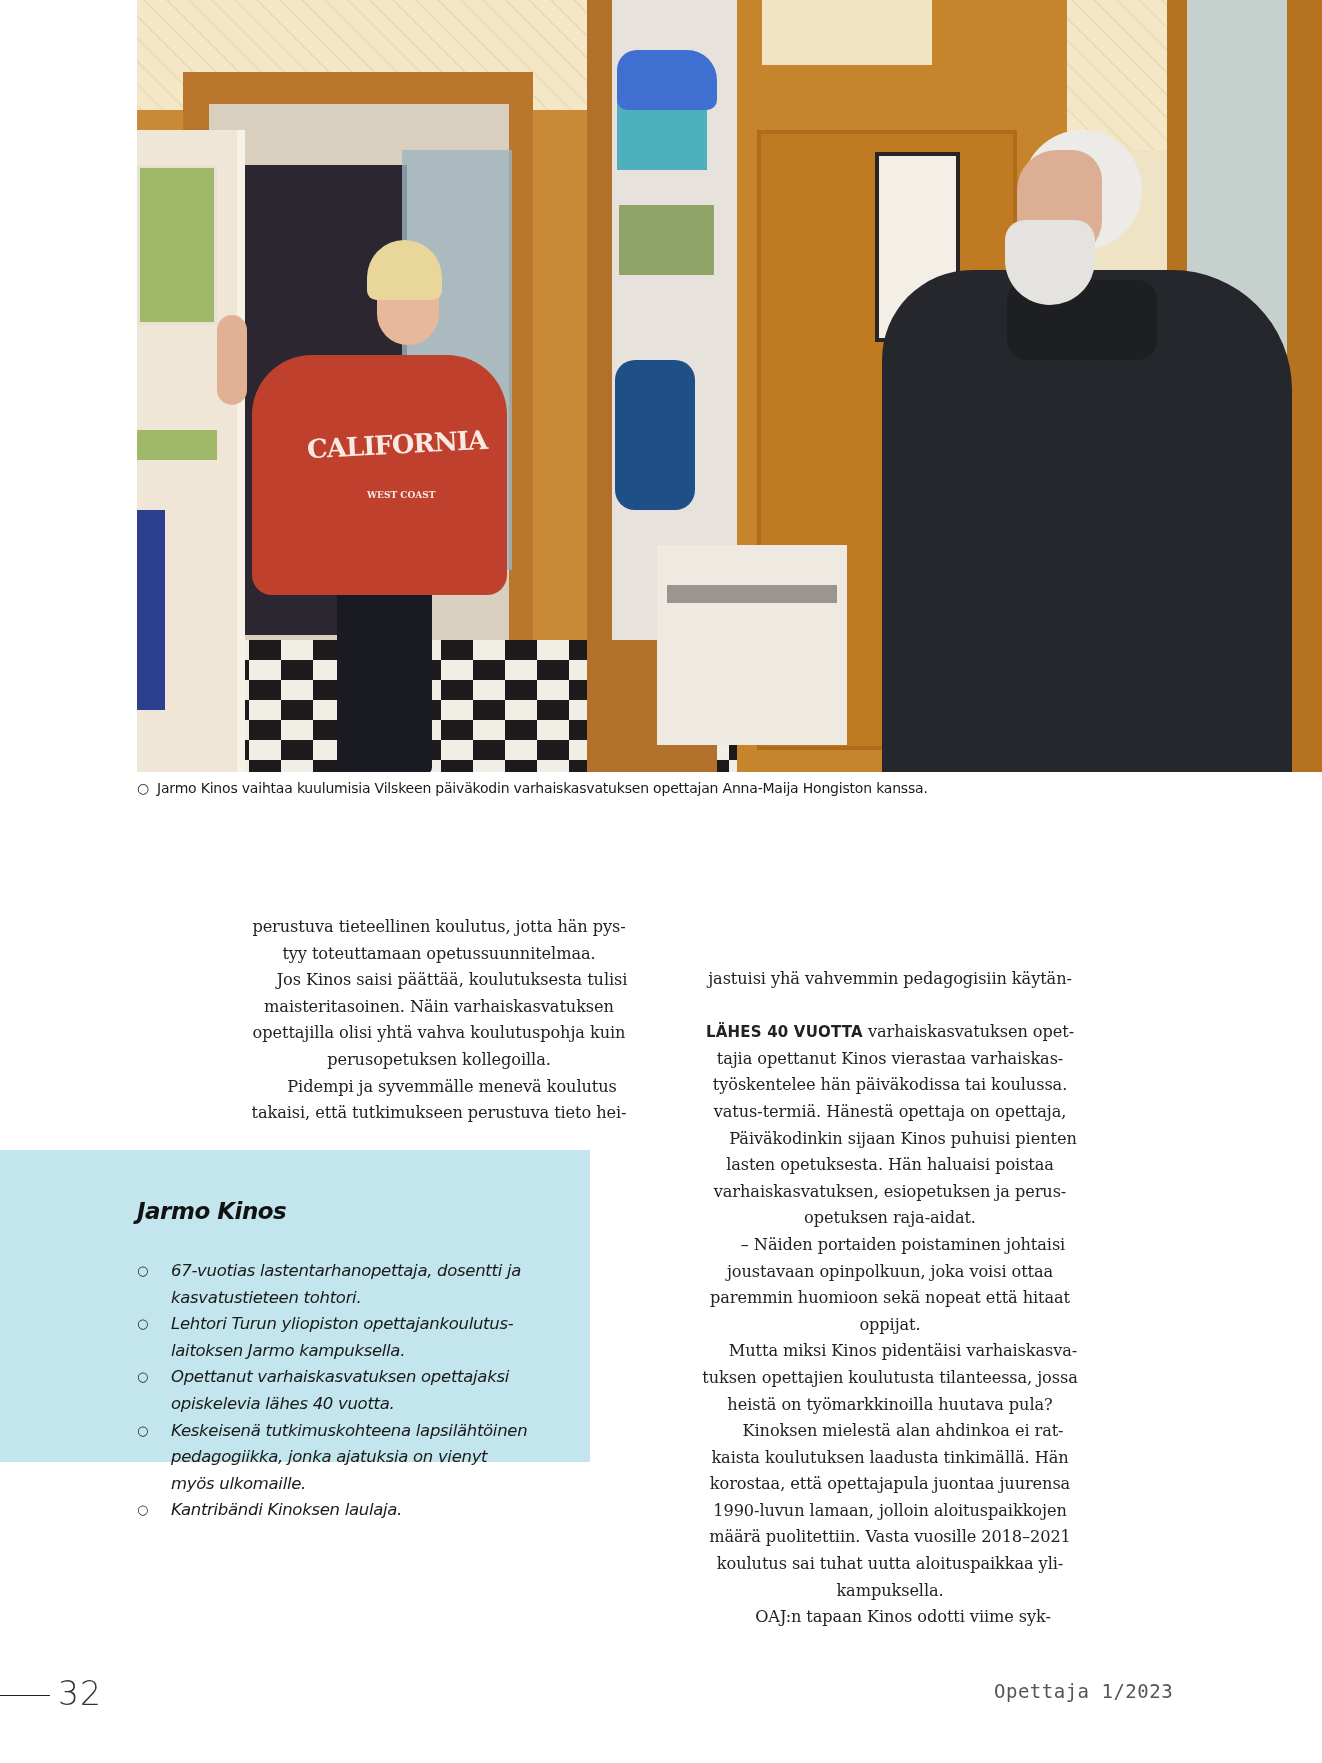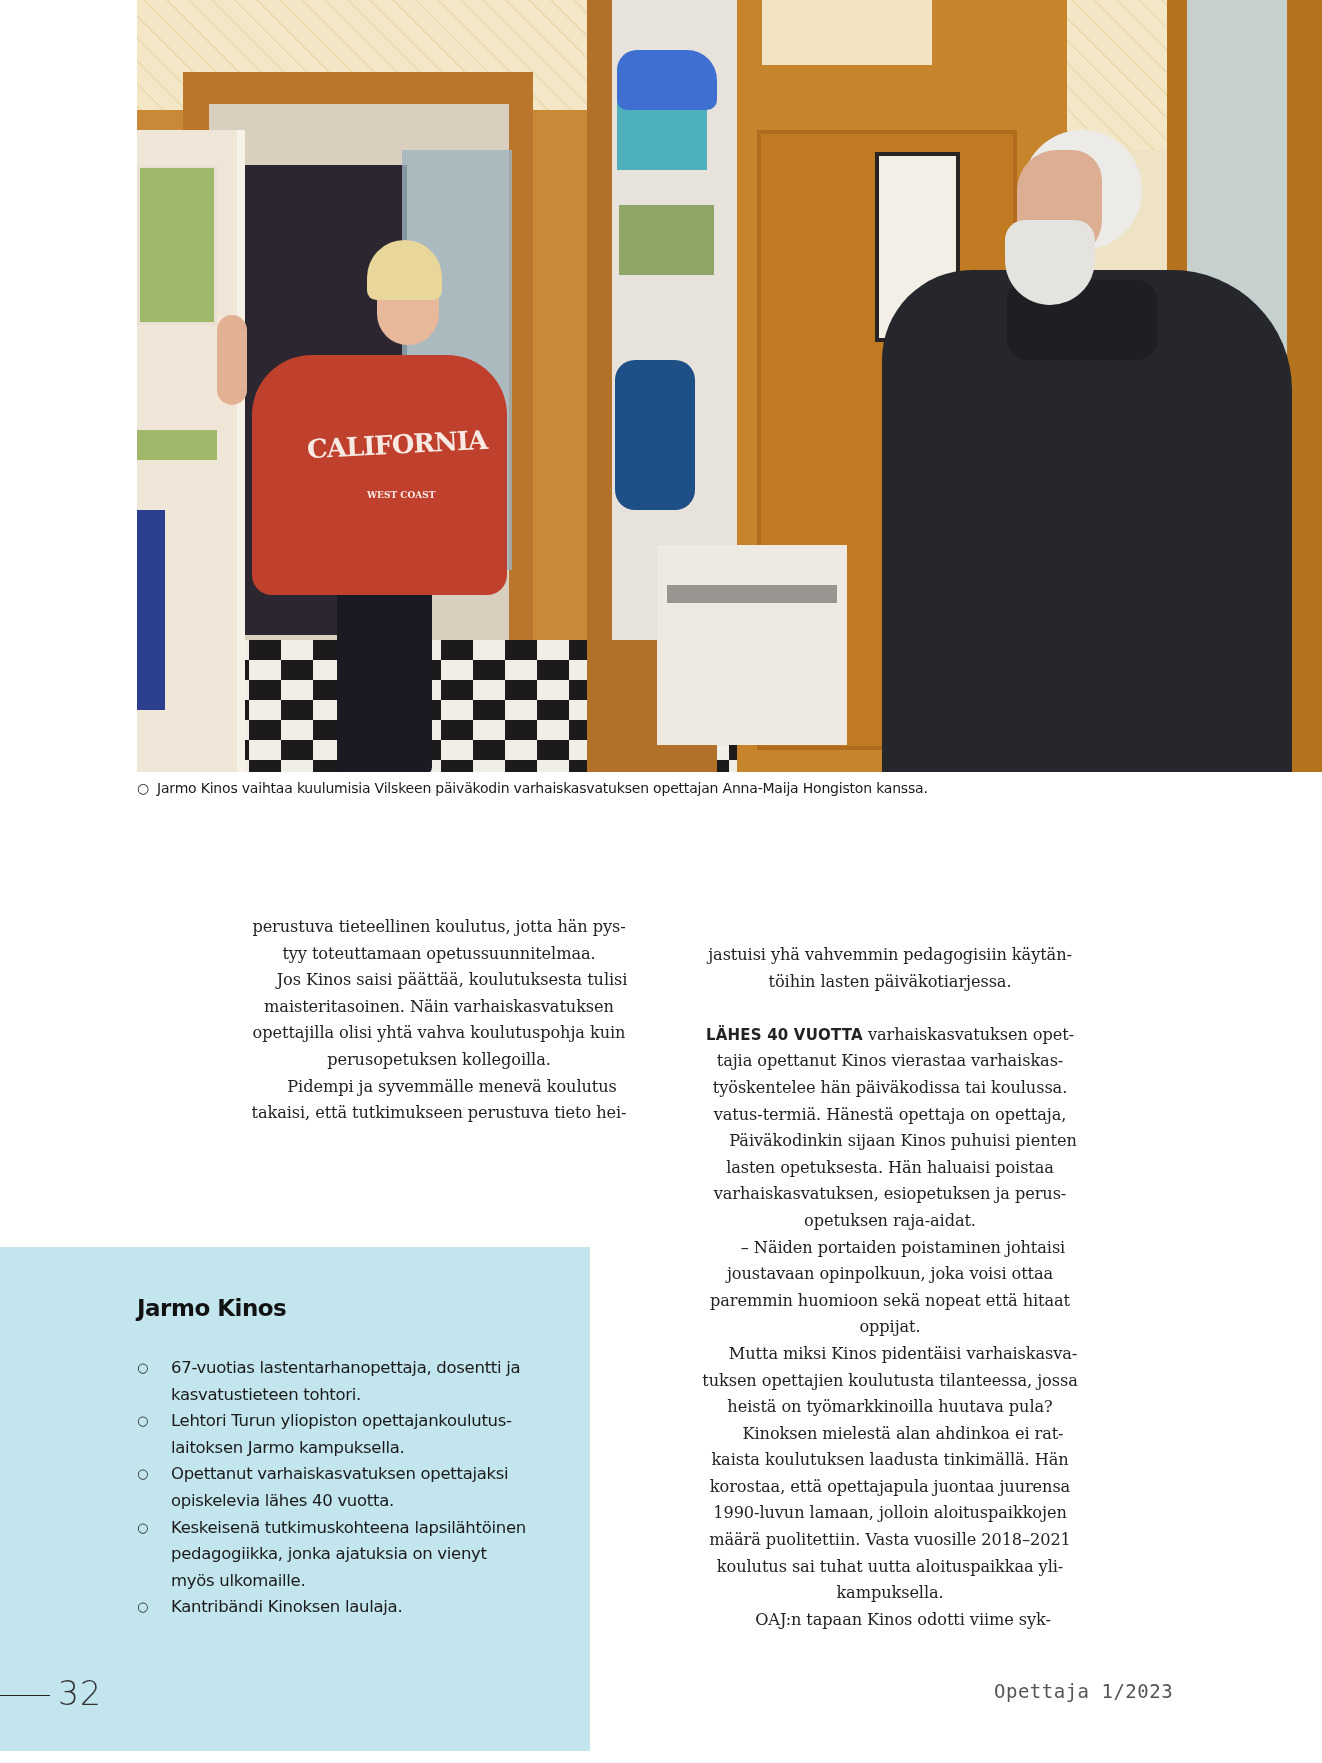--- a/index.html
+++ b/index.html
@@ -59,30 +59,30 @@
     display: flex; align-items: center; gap: 8px;
   }
   .caption .bullet { font-size: 14px; }
 
   
   .col {
     position: absolute; font-family: "DejaVu Serif", serif; font-size: 16.2px;
     line-height: 26.6px; color: #222; letter-spacing: -0.1px;
   }
   .col-left { left: 229px; top: 914px; width: 420px; }
-  .col-right { left: 680px; top: 942px; width: 420px; }
+  .col-right { left: 680px; top: 966px; width: 420px; }
   .col p { white-space: nowrap; text-align: center; }
   .col .line { display: block; }
   .col .indent { padding-left: 26px; }
   .col .gap { height: 26.6px; }
   .col .lead { font-family: "DejaVu Sans", sans-serif; font-weight: bold; font-size: 15px; letter-spacing: 0.2px; }
 
   
   .factbox {
-    position: absolute; left: 0; top: 1247px; width: 590px; height: 504px; background: #c3e5ed;
+    position: absolute; left: 0; top: 1150px; width: 590px; height: 312px; background: #c3e5ed; font-style: italic;
   }
   .factbox .title {
     position: absolute; left: 137px; top: 48px;
     font-family: "DejaVu Sans", sans-serif; font-weight: bold; font-size: 23px; color: #121212; letter-spacing: -0.5px;
   }
   .factbox ul { position: absolute; left: 137px; top: 108px; width: 440px; list-style: none; }
   .factbox li {
     position: relative; padding-left: 34px;
     font-family: "DejaVu Sans", sans-serif; font-size: 16.5px; line-height: 26.6px; color: #1a1a1a; letter-spacing: -0.3px;
   }
@@ -147,21 +147,20 @@
   <p class="line indent">Jos Kinos saisi päättää, koulutuksesta tulisi</p>
   <p class="line">maisteritasoinen. Näin varhaiskasvatuksen</p>
   <p class="line">opettajilla olisi yhtä vahva koulutuspohja kuin</p>
   <p class="line">perusopetuksen kollegoilla.</p>
   <p class="line indent">Pidempi ja syvemmälle menevä koulutus</p>
   <p class="line">takaisi, että tutkimukseen perustuva tieto hei-</p>
 </div>
 
 <div class="col col-right">
   <p class="line">jastuisi yhä vahvemmin pedagogisiin käytän-</p>
-  <p class="line">töihin lasten päiväkotiarjessa.</p>
   <div class="gap"></div>
   <p class="line"><span class="lead">LÄHES 40 VUOTTA</span><span> varhaiskasvatuksen opet-</span></p>
   <p class="line">tajia opettanut Kinos vierastaa varhaiskas-</p>
   <p class="line">työskentelee hän päiväkodissa tai koulussa.</p>
   <p class="line">vatus-termiä. Hänestä opettaja on opettaja,</p>
   <p class="line indent">Päiväkodinkin sijaan Kinos puhuisi pienten</p>
   <p class="line">lasten opetuksesta. Hän haluaisi poistaa</p>
   <p class="line">varhaiskasvatuksen, esiopetuksen ja perus-</p>
   <p class="line">opetuksen raja-aidat.</p>
   <p class="line indent">– Näiden portaiden poistaminen johtaisi</p>

